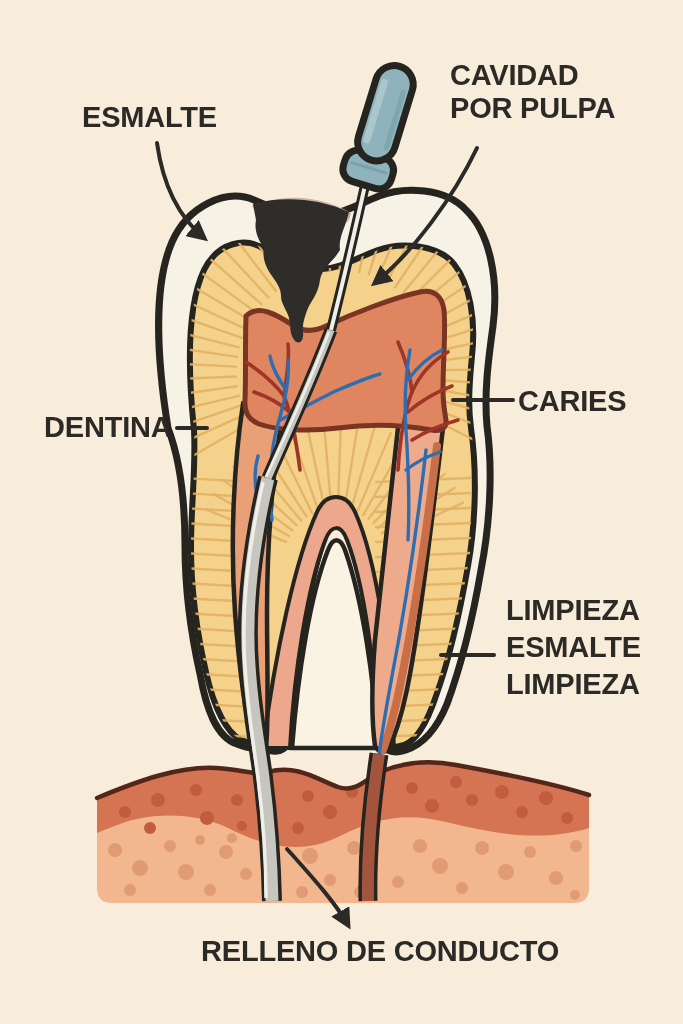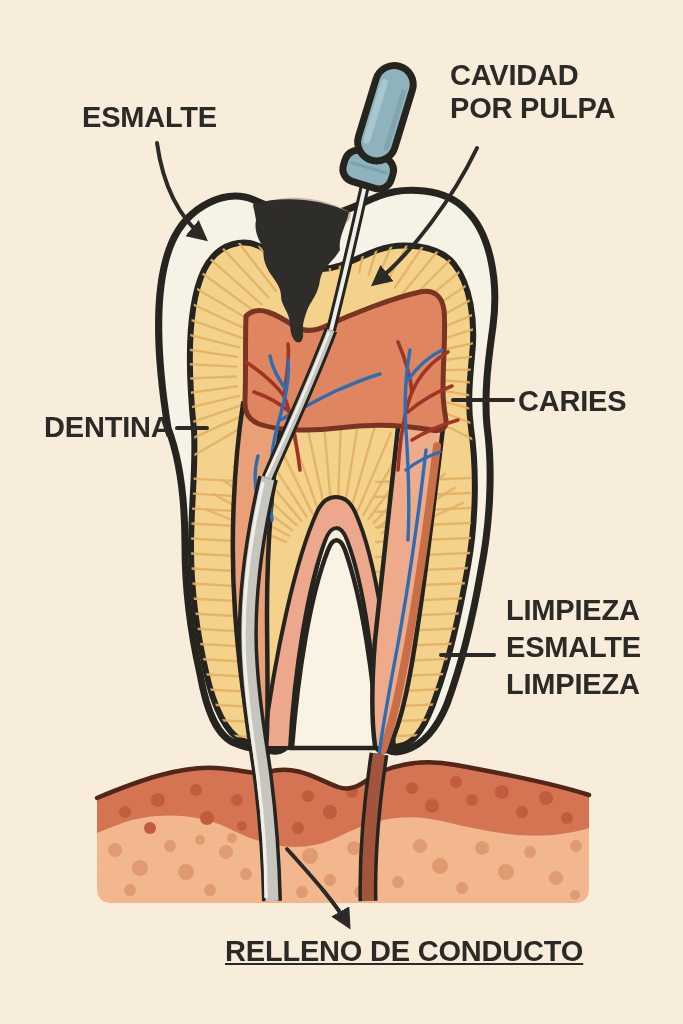--- a/index.html
+++ b/index.html
@@ -17,21 +17,21 @@
     letter-spacing:-0.2px;
     color:var(--ink);
     white-space:nowrap;
   }
   .label .ln{display:block;}
   #lbl-esmalte{left:82px;top:101px;}
   #lbl-cavidad{left:450px;top:59px;}
   #lbl-dentina{left:44px;top:411px;}
   #lbl-pulpa{left:518px;top:385px;}
   #lbl-limpieza{left:506px;top:592px;line-height:37px;}
-  #lbl-relleno{left:225px;top:935px;text-decoration:underline;}
+  #lbl-relleno{left:201px;top:935px;}
 
   .fil-enamel{fill:var(--enamel);stroke:var(--outline);stroke-width:7;}
   .fil-dentin{fill:var(--dentin);stroke:var(--outline);stroke-width:6;}
   .stripe{stroke:var(--stripe);stroke-width:2.4;stroke-linecap:round;opacity:.9;}
   .fil-pulp{fill:var(--pulp);stroke:var(--pulp_outline);stroke-width:5;stroke-linejoin:round;}
   .fil-canal{fill:var(--canal);stroke:var(--outline);stroke-width:4.5;}
   .fil-canal-r{fill:var(--canal_light);stroke:var(--outline);stroke-width:4.5;}
   .arch-band{fill:var(--arch_pink);stroke:var(--outline);stroke-width:4;}
   .arch-in{fill:var(--arch_inner);stroke:var(--outline);stroke-width:4.5;}
   .vred{stroke:var(--vessel_red);stroke-width:3.6;fill:none;stroke-linecap:round;}

